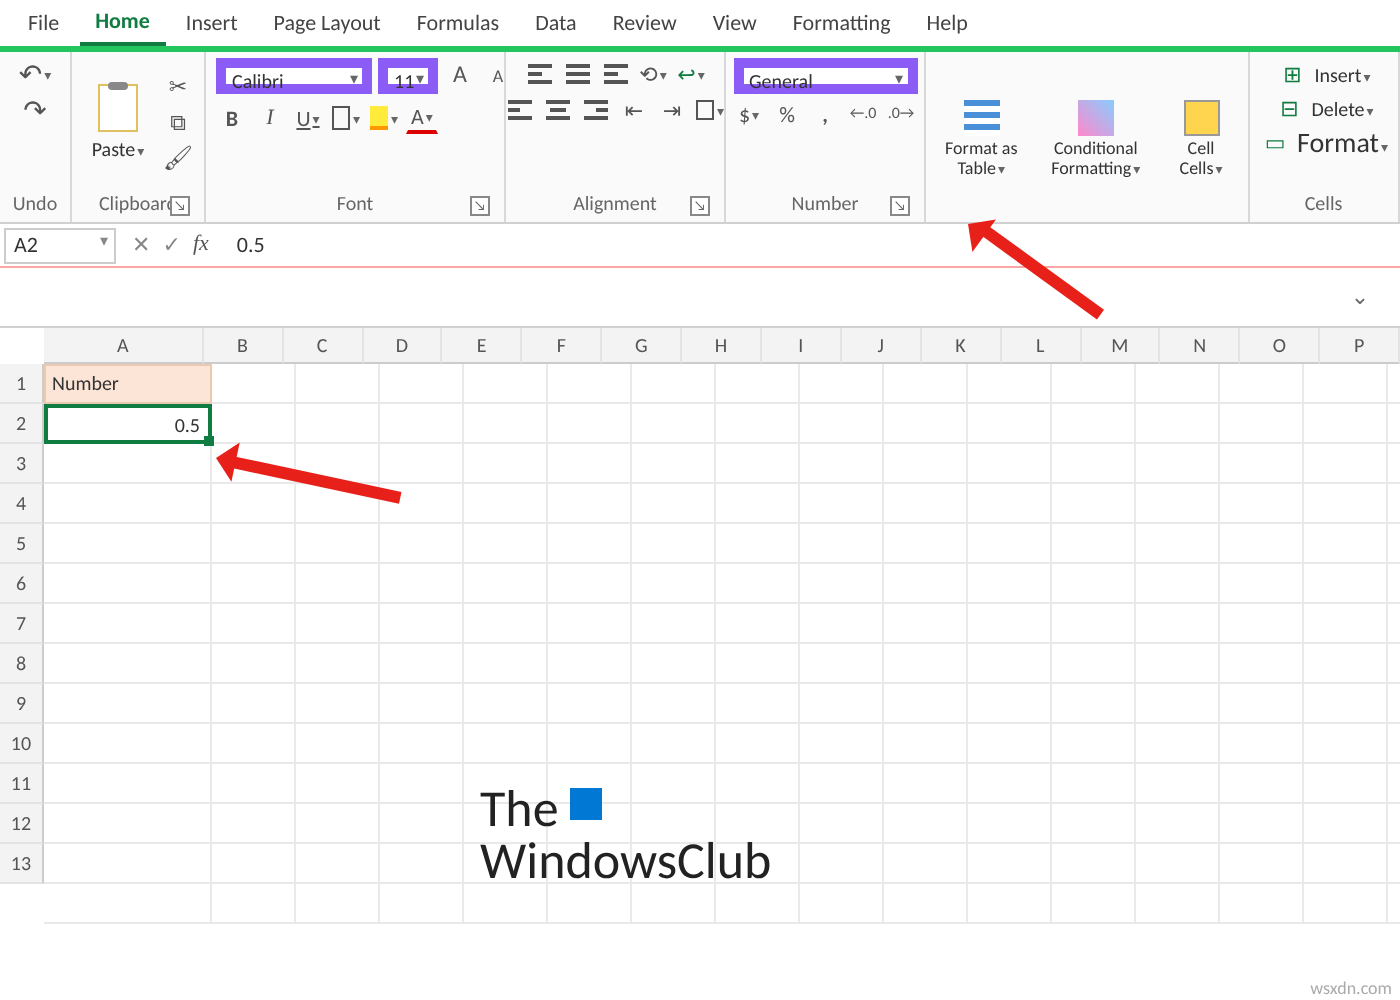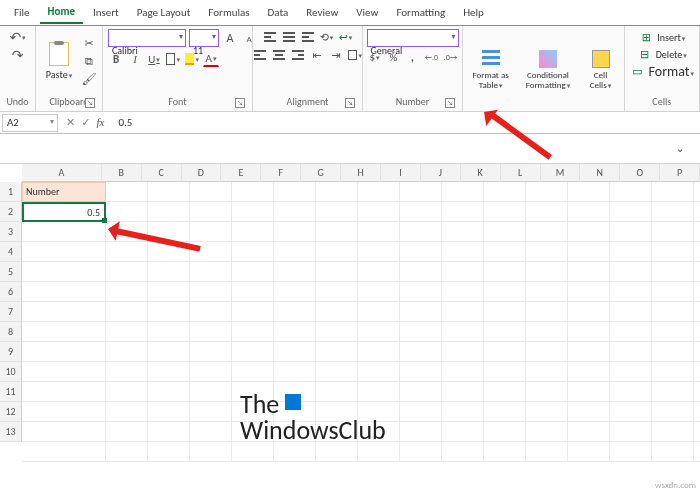--- a/index.html
+++ b/index.html
@@ -1,34 +1,34 @@
 <!DOCTYPE html>
 <html><head>
 <meta charset="utf-8">
 <style>
 * { box-sizing: border-box; margin: 0; padding: 0; font-family: "Segoe UI", Calibri, Arial, sans-serif; }
 body { width: 700px; height: 500px; overflow: hidden; background: #fff; position: relative; font-size: 11px; color: #333; }
 
 
-.tabs { display: flex; align-items: center; height: 26px; border-bottom: 1px solid #22c55e; padding-left: 6px; gap: 2px; }
+.tabs { display: flex; align-items: center; height: 26px; border-bottom: 3px solid #22c55e; padding-left: 6px; gap: 2px; }
 .tabs .tab { padding: 4px 8px; cursor: pointer; font-size: 11px; color: #444; }
 .tabs .tab.active { color: #107c41; border-bottom: 2px solid #107c41; font-weight: 600; }
 
 
 .ribbon { display: flex; height: 86px; border-bottom: 1px solid #d0d0d0; background: #fafafa; }
 .group { border-right: 1px solid #d8d8d8; display: flex; flex-direction: column; justify-content: space-between; padding: 3px 5px 1px 5px; }
 .group-body { display: flex; align-items: center; gap: 4px; flex: 1; }
 .group-label { text-align: center; font-size: 10px; color: #666; padding: 2px 0; position: relative; }
 .launcher { position: absolute; right: 2px; bottom: 2px; width: 10px; height: 10px; border: 1px solid #888; font-size: 7px; line-height: 7px; text-align: center; background: #fff; }
 
 .big-btn { display: flex; flex-direction: column; align-items: center; justify-content: center; height: 64px; min-width: 36px; padding: 2px 4px; cursor: pointer; gap: 2px; font-size: 10px; }
 .tiny-icons { display: flex; flex-direction: column; gap: 2px; }
 .row { display: flex; align-items: center; gap: 3px; }
 .stack { display: flex; flex-direction: column; gap: 2px; }
-.sel { height: 18px; border: 1px solid #8b5cf6; background: #fff; font-size: 10px; padding: 14px 14px 1px 3px; position: relative; }
+.sel { height: 18px; border: 5px solid #8b5cf6; background: #fff; font-size: 10px; padding: 0 14px 1px 3px; position: relative; }
 .sel::after { content: "▾"; position: absolute; right: 2px; top: 1px; font-size: 8px; color: #666; }
 .ic { width: 16px; height: 16px; display: inline-flex; align-items: center; justify-content: center; font-size: 11px; color: #555; border: 1px solid transparent; }
 .dd::after { content: "▾"; font-size: 7px; margin-left: 1px; color: #666; }
 
 
 .i-undo::before{content:"↶";font-size:14px;} .i-redo::before{content:"↷";font-size:14px;}
 .i-paste{background:#fff;border:1px solid #e0c060;position:relative;width:20px;height:24px;}
 .i-paste::before{content:"";position:absolute;top:-2px;left:4px;width:10px;height:4px;background:#888;border-radius:2px;}
 .i-cut::before{content:"✂";} .i-copy::before{content:"⧉";} .i-brush::before{content:"🖌";font-size:12px;}
 .i-bold{font-weight:bold;} .i-italic{font-style:italic;font-family:serif;}
@@ -73,21 +73,21 @@
 .cell-a2::after{content:"";position:absolute;right:-3px;bottom:-3px;width:5px;height:5px;background:#107c41;}
 
 
 .arrow { position: absolute; pointer-events: none; }
 .arrow-body { background: #e8201a; height: 6px; position: absolute; transform-origin: left center; }
 .arrow-head { width: 0; height: 0; border: 10px solid transparent; position: absolute; }
 
 
 .wm { position: absolute; left: 240px; top: 391px; font-size: 26px; font-weight: 400; color: #222; line-height: 1; }
 .wm .sq { display:inline-block; width:16px; height:16px; background:#0078d4; margin-left:6px; vertical-align: top; margin-top:3px;}
-.attr { position: absolute; right: 4px; bottom: 10px; font-size: 9px; color: #aaa; }
+.attr { position: absolute; right: 4px; bottom: 0; font-size: 9px; color: #aaa; }
 </style>
 </head>
 <body>
 
 <div class="tabs">
   <div class="tab">File</div>
   <div class="tab active">Home</div>
   <div class="tab">Insert</div>
   <div class="tab">Page Layout</div>
   <div class="tab">Formulas</div>

